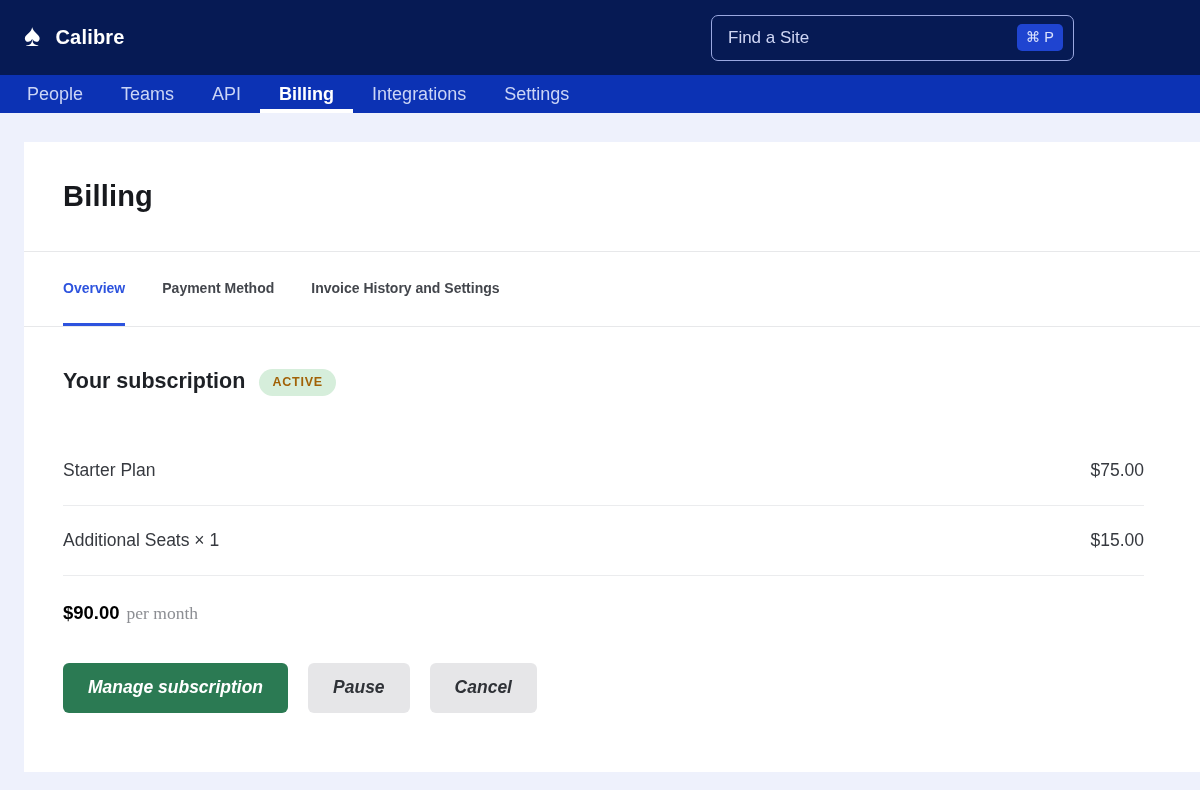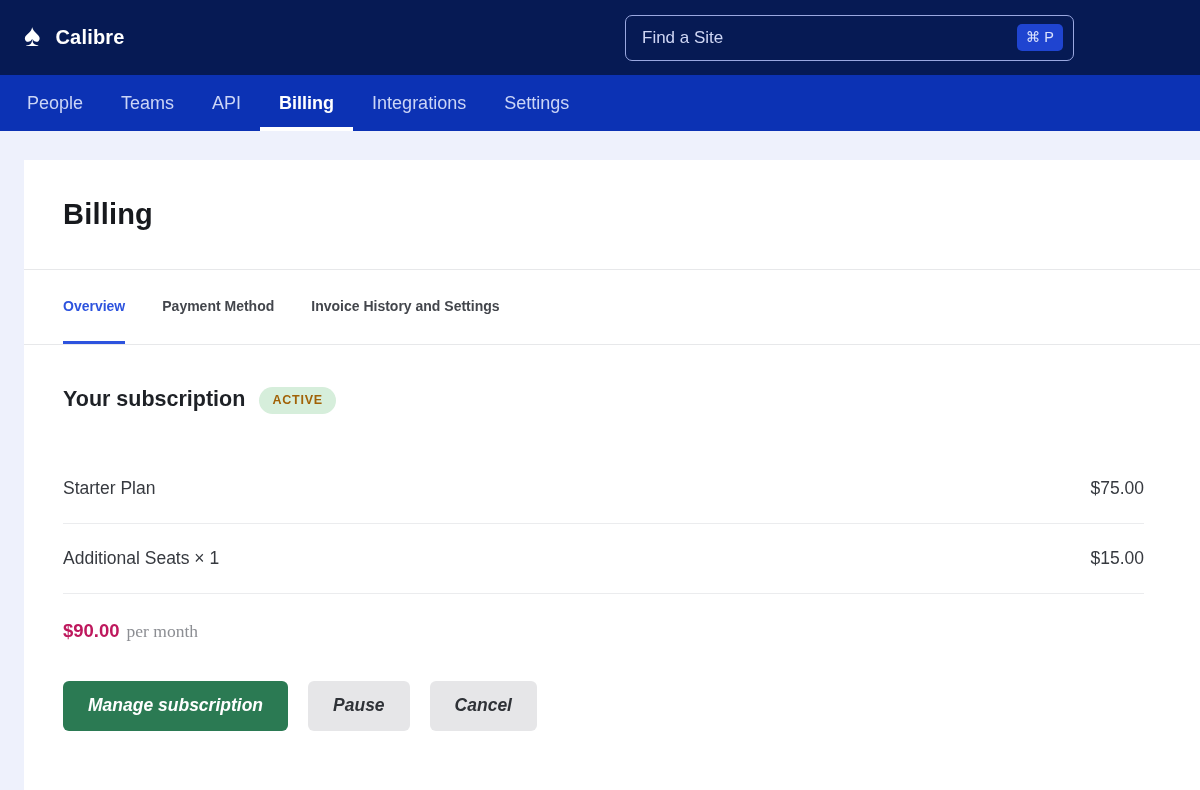--- a/index.html
+++ b/index.html
@@ -15,39 +15,39 @@
   .topbar {
     height:75px; background:#061a54;
     display:flex; align-items:center;
     padding:0 24px;
   }
   .logo { display:flex; align-items:center; gap:15px; }
   .spade { color:#ffffff; font-size:31px; line-height:1; transform:translateY(-2px); }
   .app-name { color:#ffffff; font-size:20px; font-weight:bold; letter-spacing:.2px; }
   .search-box {
     margin-left:auto; margin-right:102px;
-    width:449px; height:46px;
+    width:363px; height:46px;
     border:1px solid #9aa8e0; border-radius:7px;
     display:flex; align-items:center;
     padding:0 10px 0 16px;
   }
   .search-input {
     flex:1; background:transparent; border:none; outline:none;
     color:#e4e9fb; font-size:17px; font-family:inherit;
   }
   .search-input::placeholder { color:#cfd6f4; opacity:1; }
   .kbd-badge {
     background:#1f44d0; color:#dbe2fc;
     font-size:14.5px; line-height:1;
     padding:6px 9px; border-radius:5px;
     white-space:nowrap;
   }
 
   
-  .navbar { height:56px; background:#0c32b4; display:flex; padding:0 8px; }
+  .navbar { height:38px; background:#0c32b4; display:flex; padding:0 8px; }
   .nav-item {
     display:flex; align-items:center;
     padding:4px 19px 0;
     color:#cbd5f6; font-size:18px;
     border-bottom:4px solid transparent;
     cursor:pointer; white-space:nowrap;
   }
   .nav-item.active { color:#ffffff; font-weight:bold; border-bottom-color:#ffffff; }
 
   
@@ -83,21 +83,21 @@
 
   .line-items { margin-top:40px; }
   .line-row {
     display:flex; justify-content:space-between; align-items:center;
     padding:24px 0; border-bottom:1px solid #ebecee;
     font-size:17.5px; color:#36393f;
   }
   .line-row.total { border-bottom:none; padding:26px 0 24px; }
   .total-label { font-weight:bold; font-size:18px; color:#1d2025; }
   .total-amount-wrap { display:flex; align-items:baseline; gap:7px; }
-  .total-amount { font-weight:bold; font-size:18.5px; color:#be185d; }
+  .total-amount { font-weight:bold; font-size:18.5px; color:#000000; }
   .total-period { font-size:17.5px; color:#8c8e93;font-family:Liberation Serif, serif; }
 
   .actions { display:flex; gap:20px; margin-top:15px; }
   .btn {
     height:50px; border:none; border-radius:6px;
     font-family:inherit; font-size:17.5px; font-weight:bold;
     padding:0 25px; cursor:pointer; white-space:nowrap;font-style:italic;
   }
   .btn.primary { background:#2b7a53; color:#ffffff; }
   .btn.secondary { background:#e6e6e8; color:#2f3237; }

